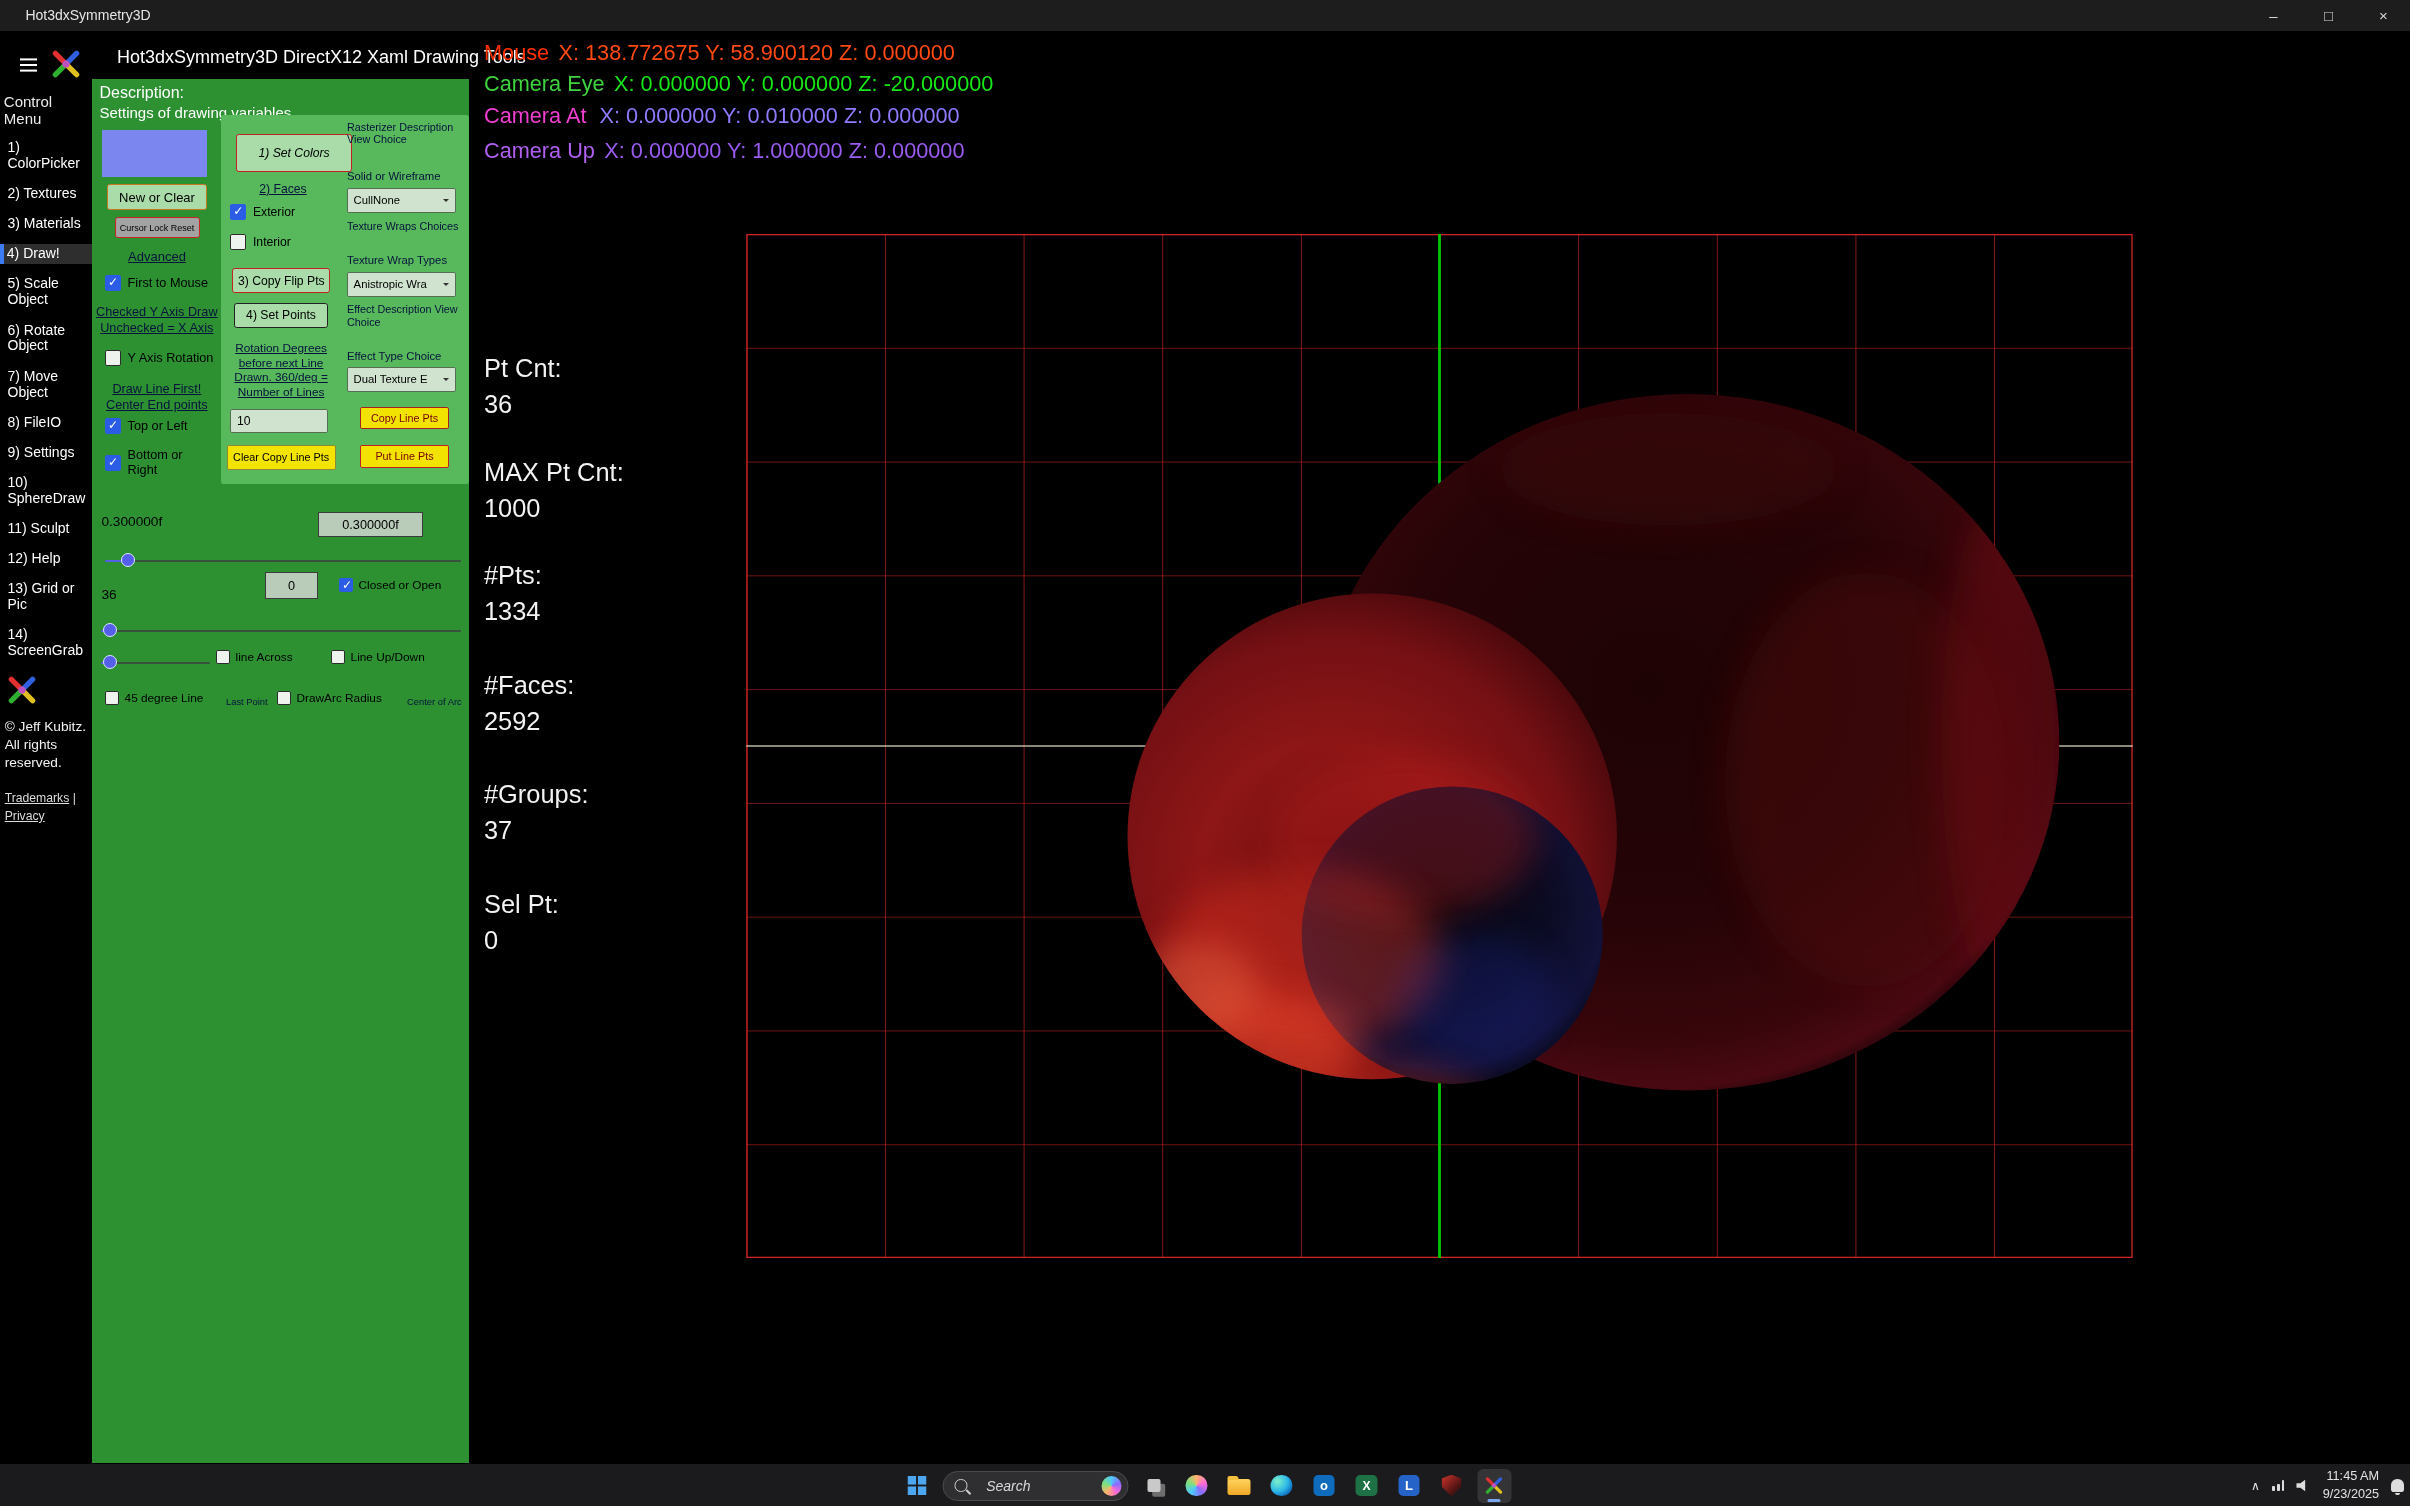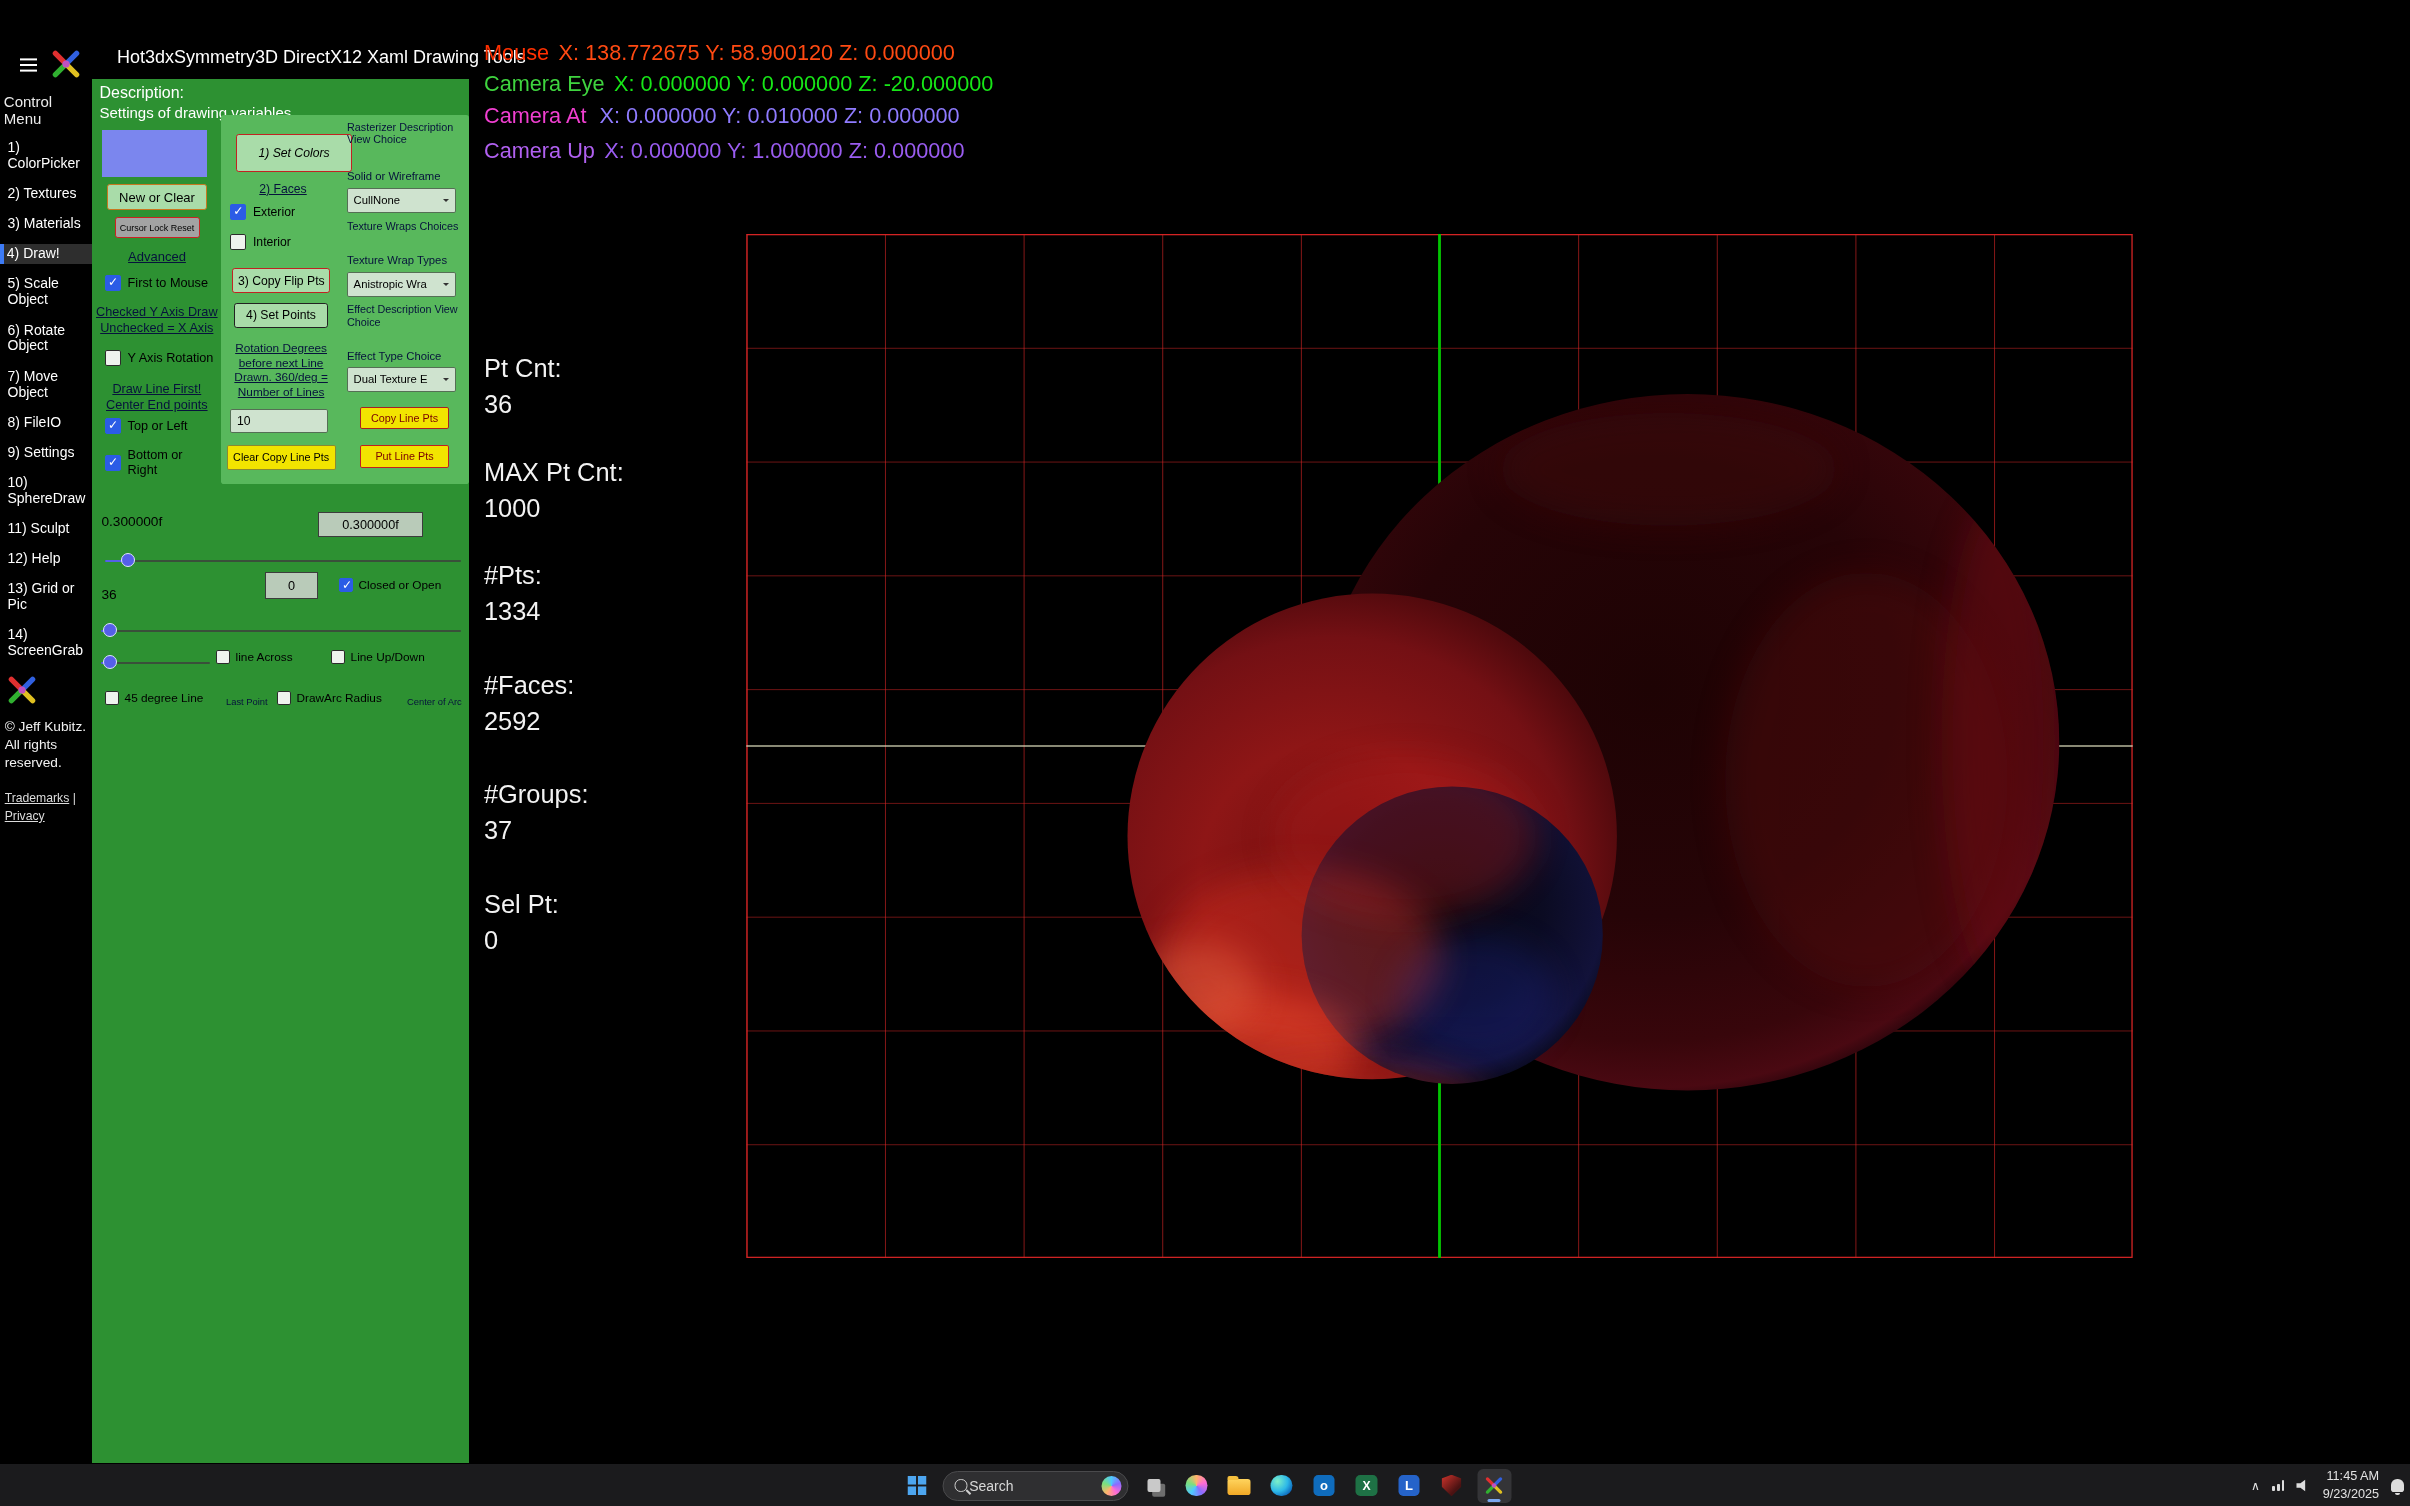--- a/index.html
+++ b/index.html
@@ -92,21 +92,21 @@
 
   
   .viewport{position:absolute;left:746px;top:234px;width:1387px;height:1024px;}
 
   
   .taskbar{position:absolute;left:0;bottom:0;width:2411px;height:43px;background:#1b1b1d;border-top:0.9px solid #000;}
   .tb-center{position:absolute;left:50%;top:0;height:43px;transform:translateX(-50%);display:flex;align-items:center;gap:8.5px;}
   .tile{width:34px;height:34px;border-radius:5.6px;display:flex;align-items:center;justify-content:center;position:relative;}
   .tile.active{background:#343437;}
   .tile.active::after{content:"";position:absolute;bottom:0.9px;left:10.4px;width:13px;height:2.8px;border-radius:1.9px;background:#7aa7f0;}
-  .search-pill{height:30px;width:186px;background:#2f2f31;border:0.9px solid #4a4a4c;border-radius:15px;display:flex;align-items:center;gap:2px;padding:0 5.6px 0 11.3px;box-sizing:border-box;color:#d8d8d8;font-size:14px;}
+  .search-pill{height:30px;width:186px;background:#2f2f31;border:0.9px solid #4a4a4c;border-radius:15px;display:flex;align-items:center;gap:19px;padding:0 5.6px 0 11.3px;box-sizing:border-box;color:#d8d8d8;font-size:14px;font-style:italic;}
   .mag{width:10.4px;height:10.4px;border:1.9px solid #cfcfcf;border-radius:50%;position:relative;flex:none;}
   .mag::after{content:"";position:absolute;width:5.6px;height:1.9px;background:#cfcfcf;transform:rotate(45deg);right:-4.7px;bottom:-1.9px;}
   .orb{margin-left:auto;width:20px;height:20px;border-radius:50%;background:conic-gradient(#4ec9ff,#8a6bff,#ff6bd5,#ffb36b,#7ce07c,#4ec9ff);}
   .tv{width:13px;height:13px;background:#c9c9c9;border-radius:1.9px;box-shadow:4.7px 4.7px 0 #6e6e6e;}
   .copilot{width:21.7px;height:21.7px;border-radius:50%;background:conic-gradient(#ffb36b,#ff6bd5,#8a6bff,#4ec9ff,#7ce07c,#ffb36b);}
   .folder{width:22.6px;height:16px;background:linear-gradient(#ffd45e,#f0a826);border-radius:1.9px 2.8px 2.8px 2.8px;position:relative;margin-top:3.8px;}
   .folder::before{content:"";position:absolute;top:-3.8px;left:0;width:10.4px;height:4.7px;background:#f5c03e;border-radius:1.9px 2.8px 0 0;}
   .edge{width:21.7px;height:21.7px;border-radius:50%;background:radial-gradient(circle at 32% 30%,#7df0c8,#2db8e8 48%,#0a60b8 82%);}
   .outlook{width:21.7px;height:21.7px;border-radius:4.7px;background:#0f6cbd;color:#fff;font-size:13px;font-weight:bold;display:flex;align-items:center;justify-content:center;}
   .excel{width:21.7px;height:21.7px;border-radius:4.7px;background:#1e7145;color:#fff;font-size:12.2px;font-weight:bold;display:flex;align-items:center;justify-content:center;}
@@ -120,20 +120,28 @@
   .vol{width:14px;height:13px;background:#ddd;clip-path:polygon(0 32%,28% 32%,62% 6%,62% 94%,28% 68%,0 68%);}
   .clock{text-align:right;font-size:12.7px;line-height:1.35;}
   .bell{width:12.2px;height:12.2px;background:#ddd;border-radius:50% 50% 2.8px 2.8px;position:relative;}
   .bell::after{content:"";position:absolute;left:3.8px;bottom:-3.8px;width:4.7px;height:2.8px;background:#ddd;border-radius:0 0 2.8px 2.8px;}
 </style>
 </head>
 <body>
 
 <div id="root">
 
+  <div class="titlebar">
+    <span class="t-title">Hot3dxSymmetry3D</span>
+    <div class="win-controls">
+      <span class="win-btn">–</span>
+      <span class="win-btn">□</span>
+      <span class="win-btn close">×</span>
+    </div>
+  </div>
 
   <div class="hamburger">
       <span class="bars"></span>
     </div>
   <span class="app-logo">
     <svg width="34" height="34" viewBox="0 0 32 32">
       <g stroke-linecap="round" stroke-width="5">
         <line x1="6" y1="6" x2="14" y2="14" stroke="#e03030"></line>
         <line x1="26" y1="6" x2="18" y2="14" stroke="#3060e0"></line>
         <line x1="6" y1="26" x2="14" y2="18" stroke="#30b030"></line>

